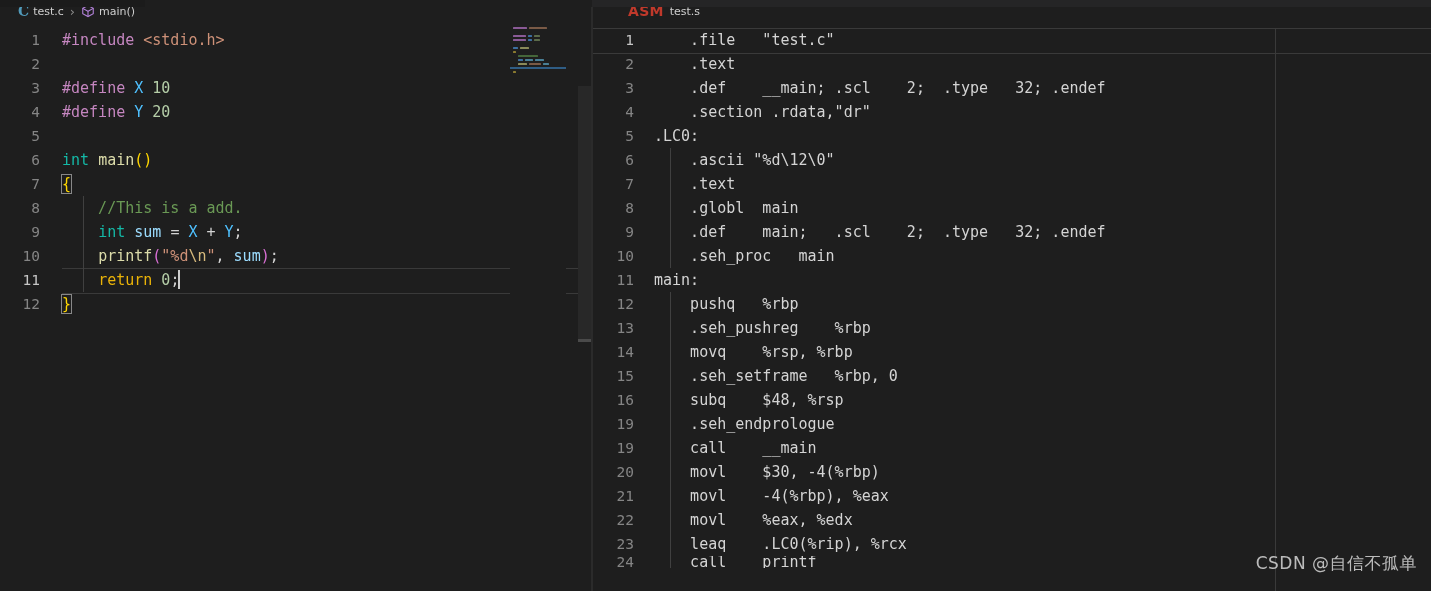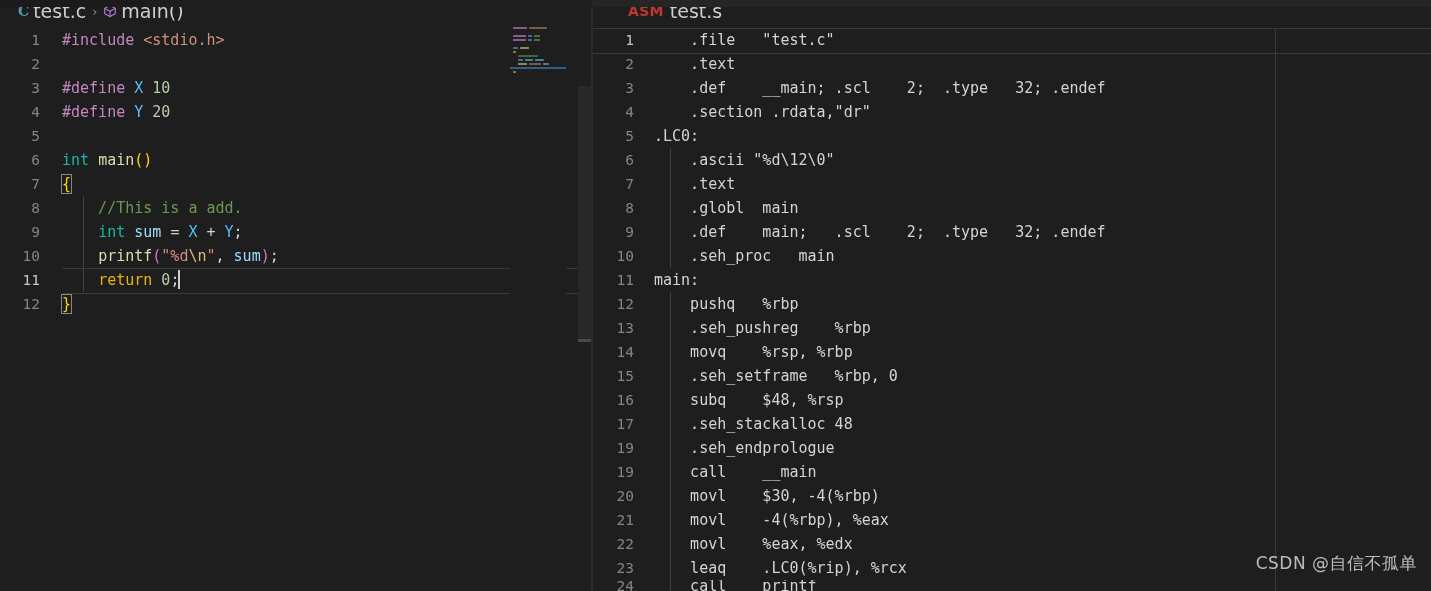--- a/index.html
+++ b/index.html
@@ -24,21 +24,21 @@
   
   .breadcrumb {
     height: 22px; display: flex; align-items: center;
     padding-left: 18px; gap: 4px;
     font-size: 13px; color: #a9a9a9;
     font-family: "DejaVu Sans", sans-serif;
     background: transparent;
     position: relative; z-index: 5;
   }
   .bc-lang-c { color:#519aba; font-weight:700; font-size:14px; font-family:"DejaVu Serif",serif; line-height:1; }
-  .bc-text { color:#cfcfcf; font-size:19px; }
+  .bc-text { color:#cfcfcf; font-size:11px; }
   .bc-sep { color:#8c8c8c; font-size:13px; margin:0 2px; }
   .bc-cube { width:14px; height:14px; display:inline-block; }
   .bc-asm-badge {
     color:#c0392b; font-weight:700; font-size:14px; letter-spacing:.3px;
     font-family:"DejaVu Sans", sans-serif; margin-right:2px;
   }
 
   
   .editor {
     position: relative;
@@ -367,25 +367,20 @@
         <span class="ln">15</span>
         <span class="code">    .seh_setframe   %rbp, 0</span>
       </div>
       <div class="line">
         <span class="iguide" style="left:78px;"></span>
         <span class="ln">16</span>
         <span class="code">    subq    $48, %rsp</span>
       </div>
       <div class="line">
         <span class="iguide" style="left:78px;"></span>
-        <span class="ln">17</span>
-        <span class="code">    .seh_stackalloc 48</span>
-      </div>
-      <div class="line">
-        <span class="iguide" style="left:78px;"></span>
         <span class="ln">19</span>
         <span class="code">    .seh_endprologue</span>
       </div>
       <div class="line">
         <span class="iguide" style="left:78px;"></span>
         <span class="ln">19</span>
         <span class="code">    call    __main</span>
       </div>
       <div class="line">
         <span class="iguide" style="left:78px;"></span>

